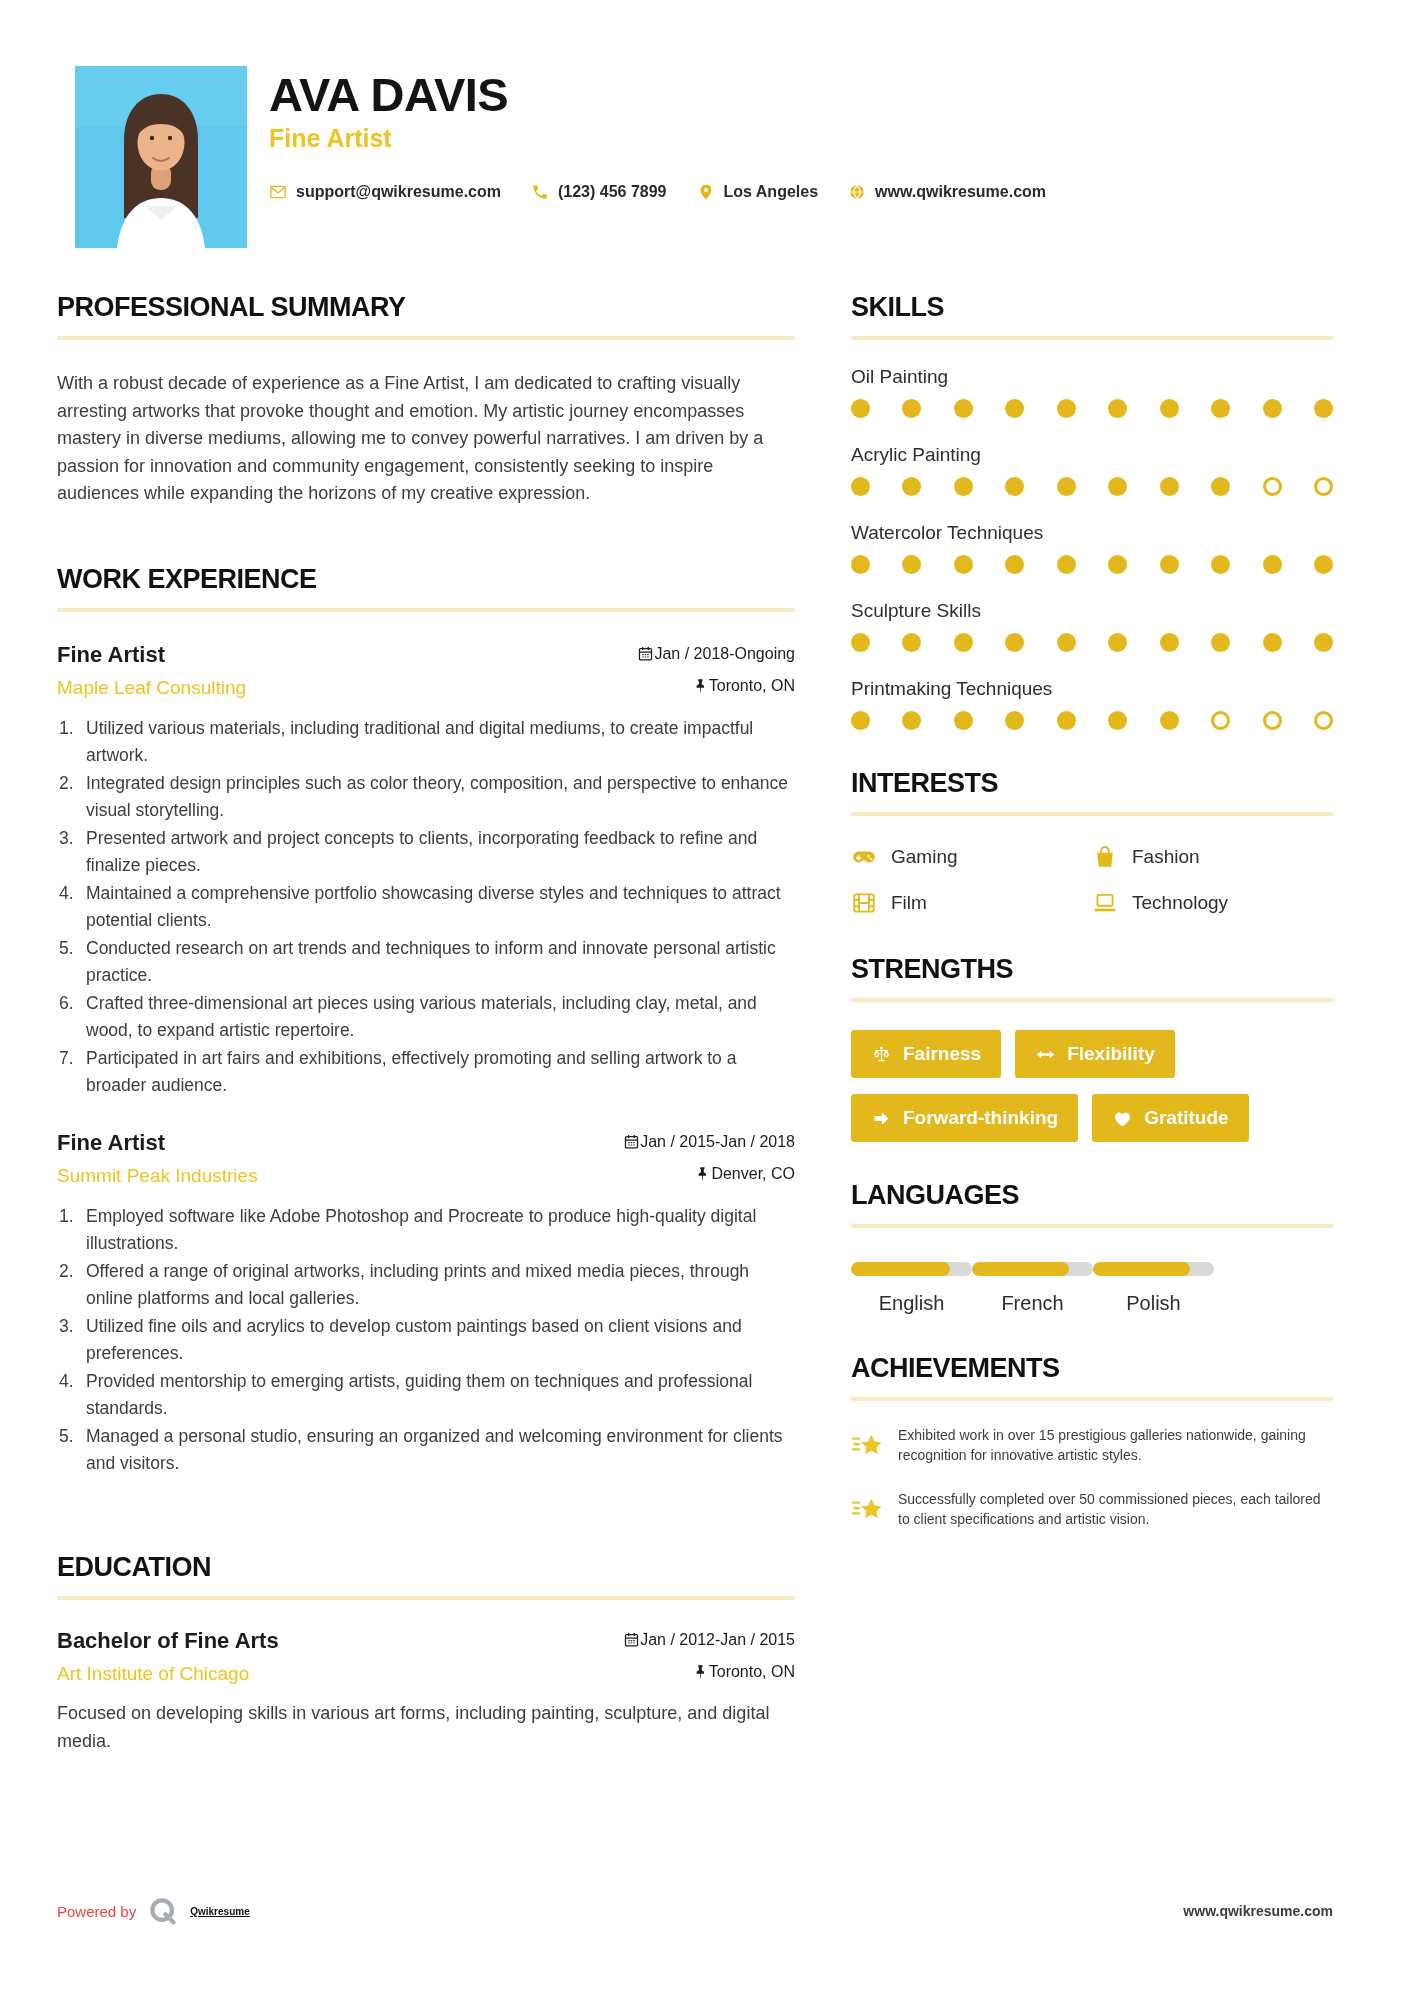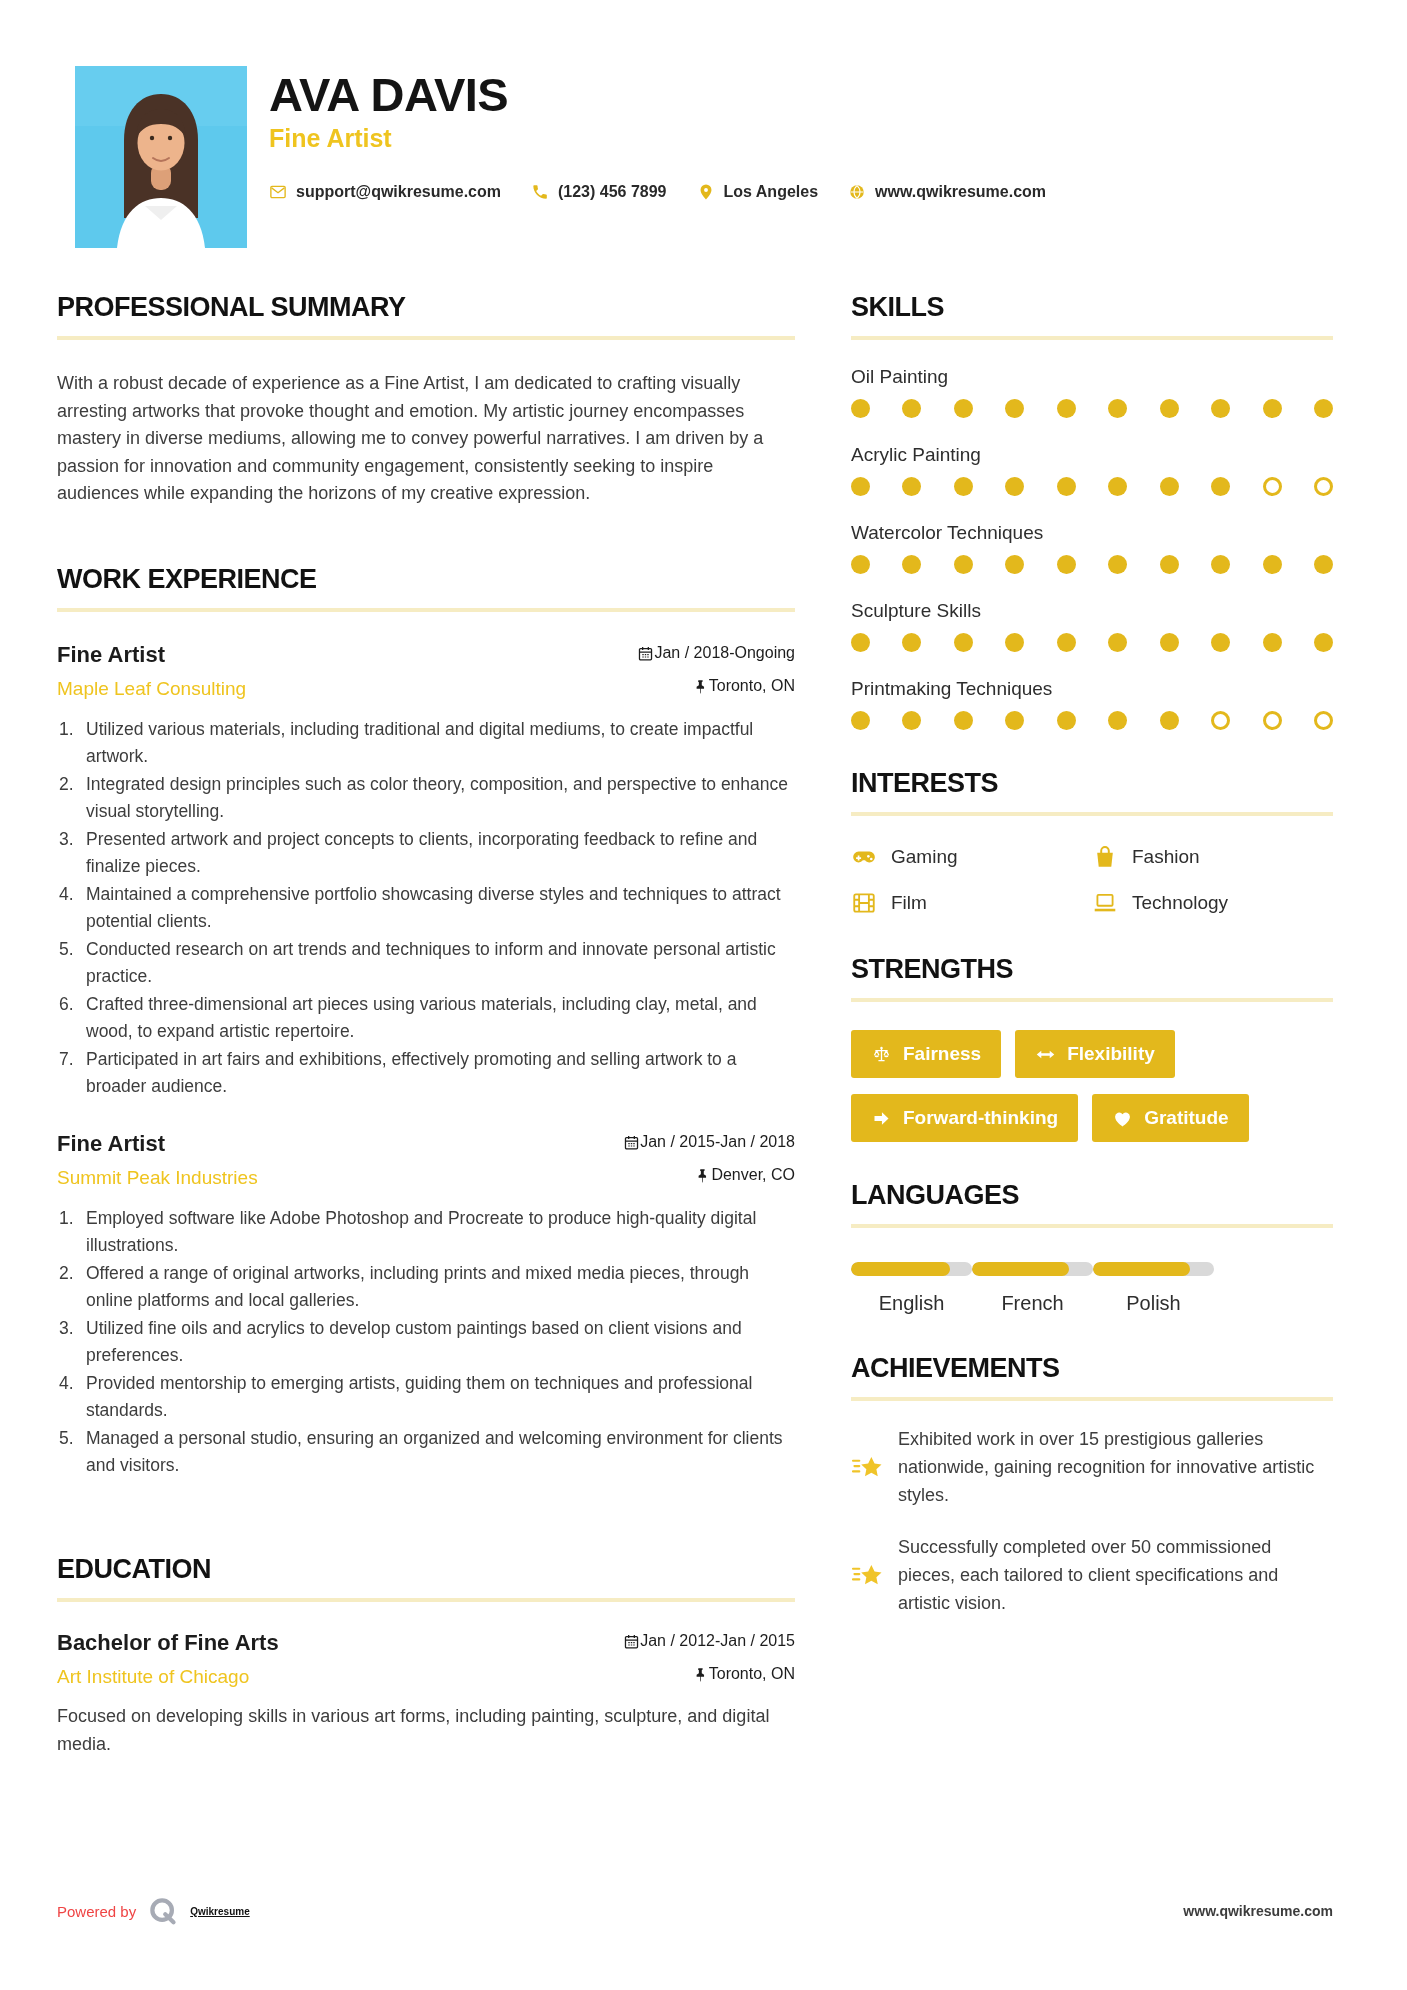--- a/index.html
+++ b/index.html
@@ -36,21 +36,21 @@
   h2.sec{margin:0;font-size:27px;font-weight:bold;color:#121212;letter-spacing:-0.5px;}
   .rule{height:4px;background:var(--rule);margin-top:13px;}
 
   
   .summary-text{margin:30px 0 0;font-size:18px;line-height:27.5px;color:var(--body);}
   .work-section{margin-top:56px;}
   .job{margin-top:30px;}
   .job-grid{display:grid;grid-template-columns:1fr auto;row-gap:9px;align-items:baseline;}
   .jt{font-size:22px;font-weight:bold;color:#1c1c1c;}
   .company{font-size:19px;color:var(--accent-bright);}
-  .meta{display:flex;align-items:flex-end;justify-self:end;font-size:16px;color:var(--meta);}
+  .meta{display:flex;align-items:flex-start;justify-self:end;font-size:16px;color:var(--meta);}
   .meta .icon svg{width:17px;height:17px;}
   ol.bullets{list-style:none;margin:16px 0 0;padding:0;}
   ol.bullets li{position:relative;padding-left:29px;font-size:17.5px;line-height:27.5px;color:var(--body);}
   ol.bullets li .num{position:absolute;left:2px;}
   .education-section{margin-top:74px;}
   .edu-desc{margin:14px 0 0;font-size:18px;line-height:28px;color:var(--body);}
   .edu-grid{margin-top:28px;}
 
   
   .rsec{margin-top:0;}
@@ -72,21 +72,21 @@
 
   .langs{margin-top:34px;display:flex;}
   .lang{width:121px;}
   .bar{height:14px;border-radius:7px;background:#d9d9d9;overflow:hidden;}
   .bar-fill{height:100%;border-radius:7px;background:var(--accent);}
   .lang-name{margin-top:16px;text-align:center;font-size:20px;color:#2e2e2e;}
 
   .ach{display:flex;margin-top:24px;}
   .ach .icon{flex:0 0 auto;margin-top:2px;}
   .ach .icon svg{width:33px;height:29px;}
-  .ach-text{margin-left:14px;font-size:18px;line-height:28px;color:var(--body);}
+  .ach-text{margin-left:14px;font-size:14px;line-height:20px;color:var(--body);}
 
   
   .footer{position:absolute;left:57px;right:74px;top:1896px;display:flex;justify-content:space-between;align-items:center;}
   .powered{display:flex;align-items:center;gap:12px;}
   .powered-label{font-size:15px;color:#ef4444;}
   .brand-logo svg{width:30px;height:30px;}
   .brand{font-size:10px;font-weight:bold;color:#111;text-decoration:underline;}
   .site{font-size:14px;font-weight:bold;color:#3c3c3c;}
 </style>
 </head>

